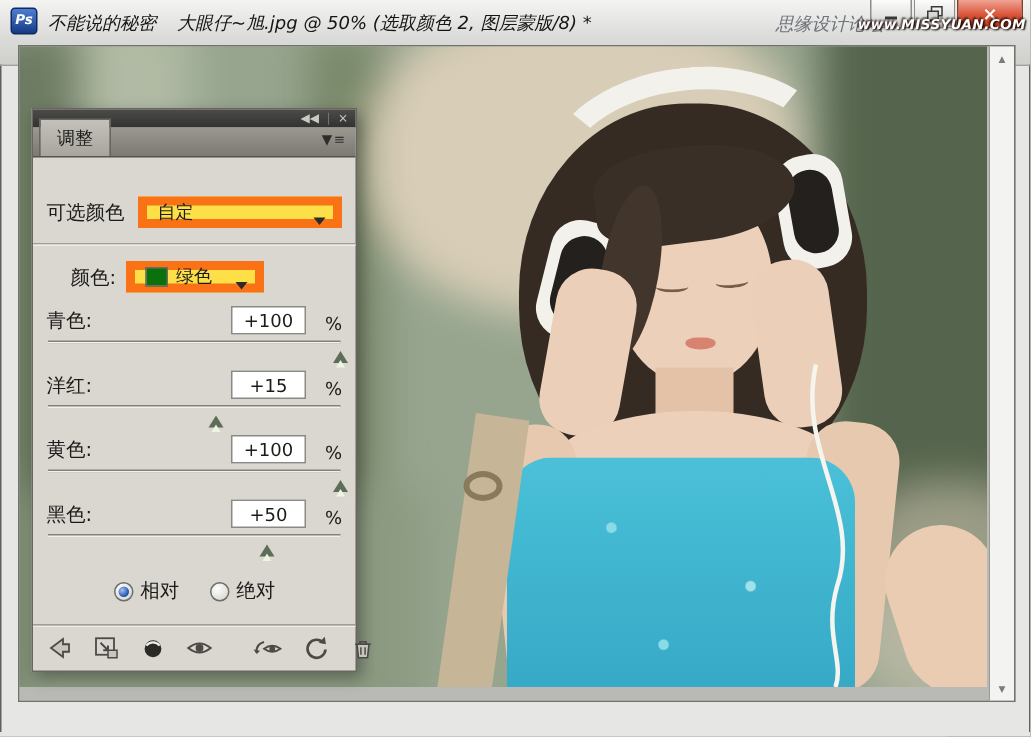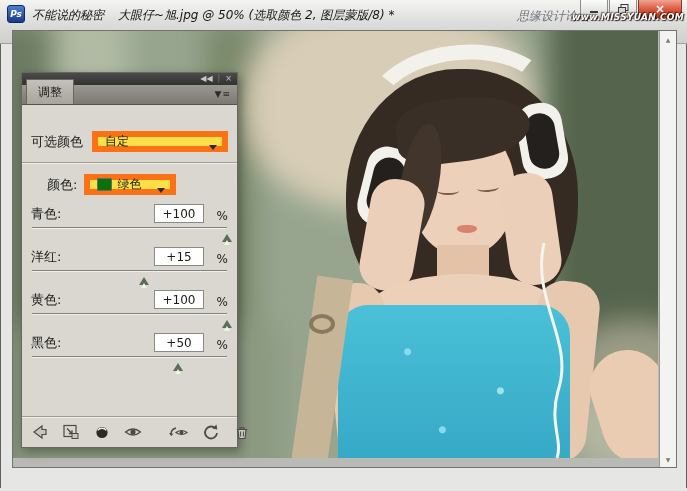--- a/index.html
+++ b/index.html
@@ -252,20 +252,30 @@
           <span class="lbl">黑色:</span>
           <input class="num-field" readonly="" value="+50" style="">
           <span class="unit">%</span>
         </div>
         <div class="track">
           <div class="track-line"></div>
           <div class="thumb" style="left: calc(75% - 5px);"></div>
         </div>
       </div>
 
+      <div class="radio-row">
+        <div class="radio-opt">
+          <span class="radio checked"></span>
+          <span>相对</span>
+        </div>
+        <div class="radio-opt">
+          <span class="radio"></span>
+          <span>绝对</span>
+        </div>
+      </div>
     </div>
 
     <div class="icon-bar">
       <div class="pbtn">
         <svg width="20" height="20" viewBox="0 0 20 20">
           <path d="M12 4 L4 10 L12 16 L12 12.5 H16 V7.5 H12 Z" fill="#c9c6c0" stroke="#4c4a46" stroke-width="1.2"></path>
           </svg>
       </div>
       <div class="pbtn">
         <svg width="20" height="20" viewBox="0 0 20 20">

